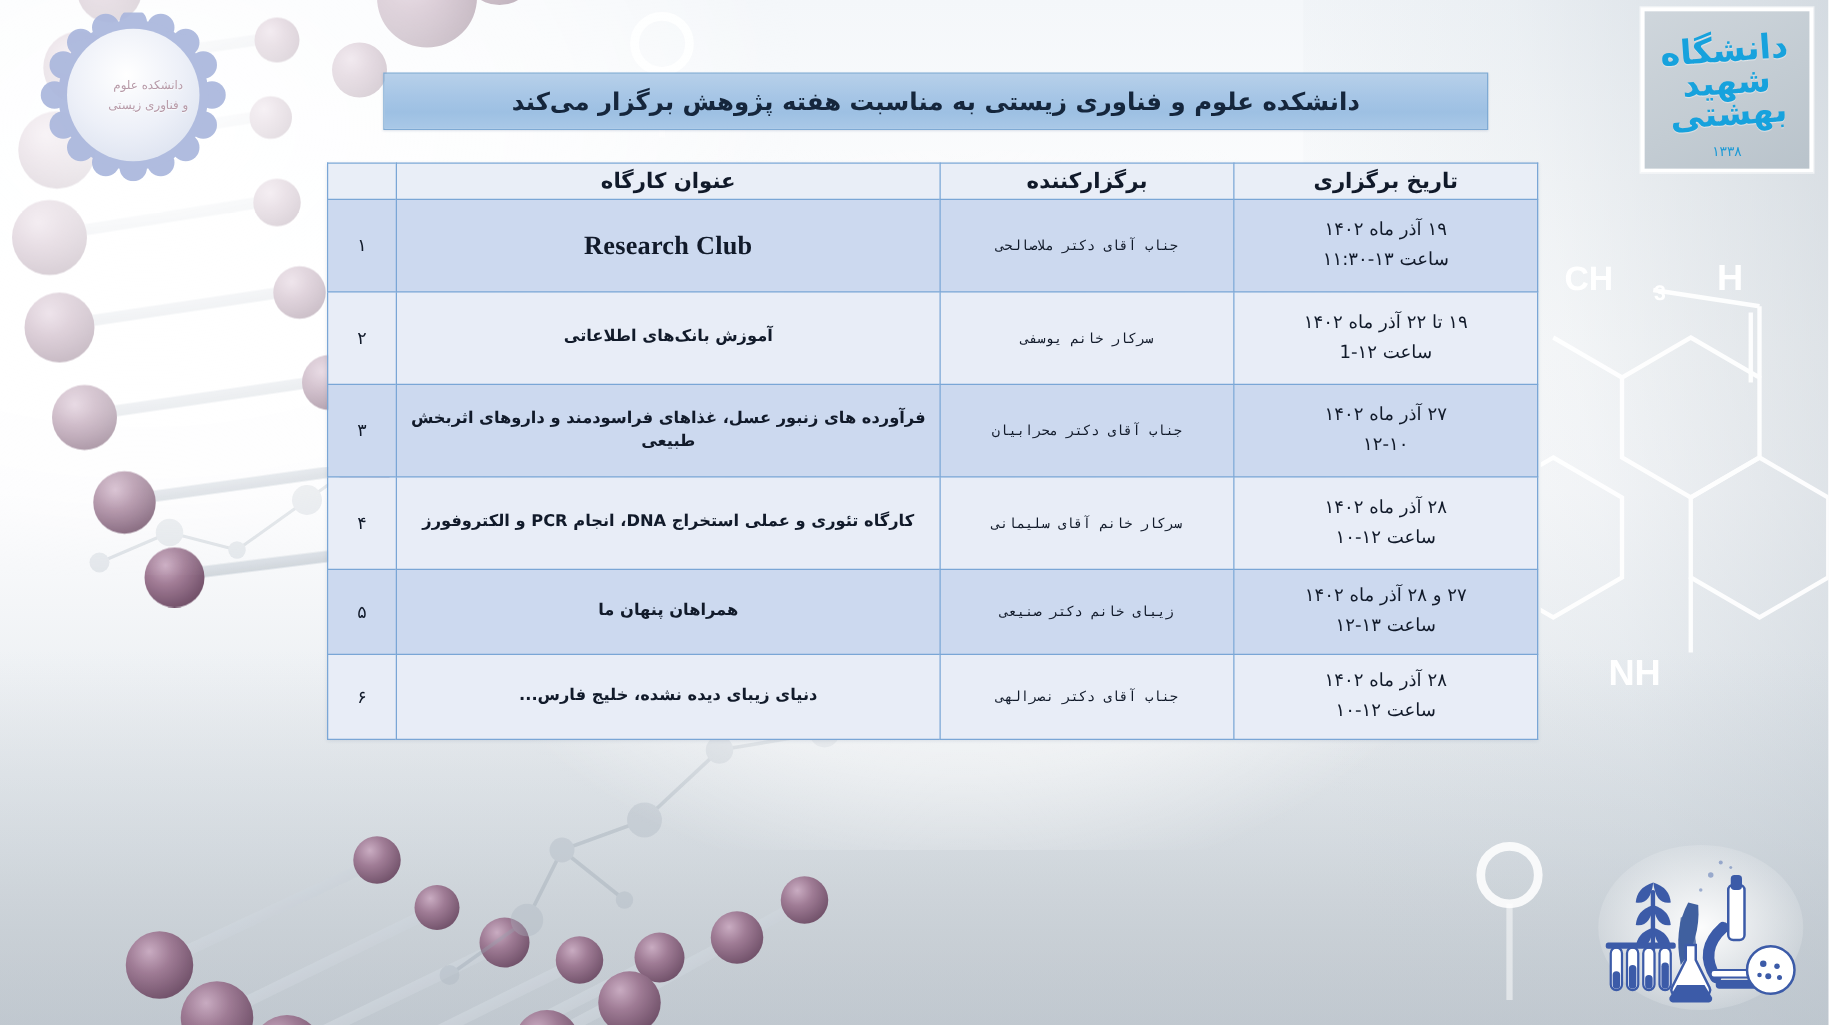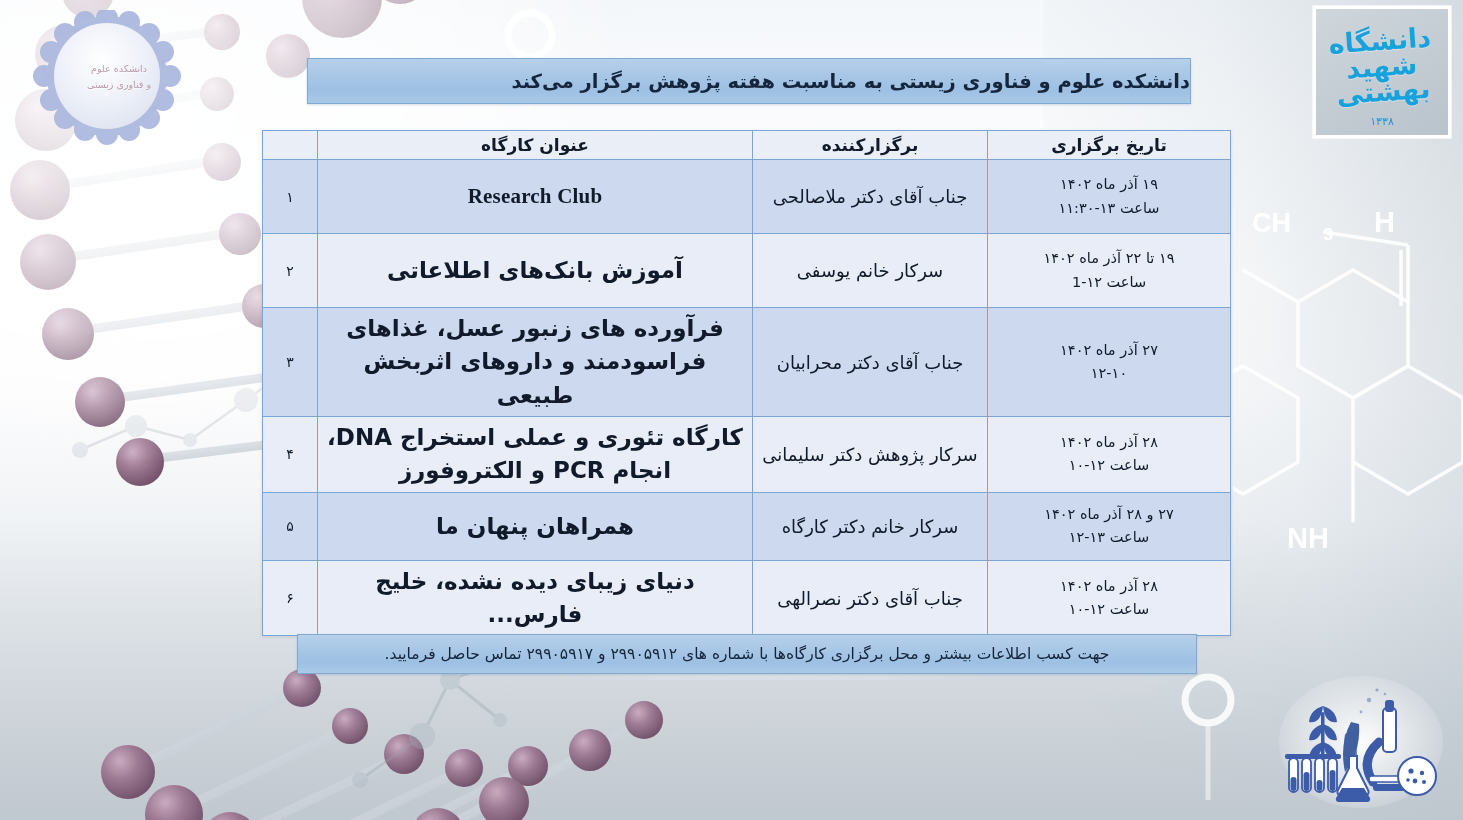--- a/index.html
+++ b/index.html
@@ -99,21 +99,21 @@
     position: absolute; right: 18px; bottom: 8px;
     width: 168px; height: 140px;
   }
 
   
   .title-banner {
     position: absolute; left: 307px; top: 58px;
     width: 884px; height: 46px;
     background: linear-gradient(180deg, #b7d0ea 0%, #a7c6e6 40%, #9dc0e3 70%, #a9c8e7 100%);
     border: 1px solid #7faad4;
-    display: flex; align-items: center; 
+    display: flex; align-items: center; justify-content: center;
     box-shadow: 0 1px 2px rgba(80,110,145,.22);
   }
   .title-banner-text {
     color: #15263c; font-size: 19.5px; font-weight: bold;
     letter-spacing: .1px; white-space: nowrap;
   }
 
   
   .tbl-wrap {
     position: absolute; left: 263px; top: 130px;
@@ -146,24 +146,24 @@
   }
   thead th.th-num { background: #e9eef7; }
 
   tbody tr.row-odd  td { background: #ccd9ef; }
   tbody tr.row-even td { background: #e8edf7; }
 
   td.cell-date {
     font-size: 14.5px; line-height: 1.6; color: #1a2436;
   }
   td.cell-org {
-    font-size: 18px; color: #1a2436;
+    font-size: 11px; color: #1a2436; font-family: Liberation Mono, monospace;
   }
   td.cell-title {
-    font-size: 23px; font-weight: bold; line-height: 1.45; color: #0d1626;
+    font-size: 13px; font-weight: bold; line-height: 1.45; color: #0d1626;
   }
   td.cell-title.latin {
     font-family: "Liberation Serif", "DejaVu Serif", serif;
     font-size: 21px; font-weight: bold; letter-spacing: .2px;
   }
   td.cell-num {
     font-size: 14px; color: #1a2436;
   }
   .row-h-tall td { height: 74px; }
   .row-h-mid  td { height: 74px; }
@@ -436,52 +436,49 @@
           <td class="cell-org">جناب آقای دکتر محرابیان</td>
           <td class="cell-title">فرآورده های زنبور عسل، غذاهای فراسودمند و داروهای اثربخش طبیعی</td>
           <td class="cell-num">۳</td>
         </tr>
 
         <tr class="row-even row-h-mid">
           <td class="cell-date">
             <div>۲۸ آذر ماه ۱۴۰۲</div>
             <div>ساعت ۱۲-۱۰</div>
           </td>
-          <td class="cell-org">سرکار پژوهش دکتر سلیمانی</td>
+          <td class="cell-org">سرکار خانم آقای سلیمانی</td>
           <td class="cell-title">کارگاه تئوری و عملی استخراج DNA، انجام PCR و الکتروفورز</td>
           <td class="cell-num">۴</td>
         </tr>
 
         <tr class="row-odd row-h-short">
           <td class="cell-date">
             <div>۲۷ و ۲۸ آذر ماه ۱۴۰۲</div>
             <div>ساعت ۱۳-۱۲</div>
           </td>
-          <td class="cell-org">سرکار خانم دکتر کارگاه</td>
+          <td class="cell-org">زیبای خانم دکتر صنیعی</td>
           <td class="cell-title">همراهان پنهان ما</td>
           <td class="cell-num">۵</td>
         </tr>
 
         <tr class="row-even row-h-short">
           <td class="cell-date">
             <div>۲۸ آذر ماه ۱۴۰۲</div>
             <div>ساعت ۱۲-۱۰</div>
           </td>
           <td class="cell-org">جناب آقای دکتر نصرالهی</td>
           <td class="cell-title">دنیای زیبای دیده نشده، خلیج فارس...</td>
           <td class="cell-num">۶</td>
         </tr>
 
       </tbody>
     </table>
   </div>
 
-  <div class="footer-banner">
-    <div class="footer-banner-text">جهت کسب اطلاعات بیشتر و محل برگزاری کارگاه‌ها با شماره های ۲۹۹۰۵۹۱۲ و ۲۹۹۰۵۹۱۷ تماس حاصل فرمایید.</div>
-  </div>
 
   <div class="biotech-logo">
     <svg width="168" height="140" viewBox="0 0 168 140">
       <defs>
         <radialGradient id="bioglow" cx="50%" cy="50%" r="60%">
           <stop offset="0%" stop-color="#ffffff" stop-opacity="0.95"></stop>
           <stop offset="100%" stop-color="#ffffff" stop-opacity="0"></stop>
         </radialGradient>
       </defs>
       <ellipse cx="84" cy="70" rx="82" ry="66" fill="url(#bioglow)"></ellipse>

